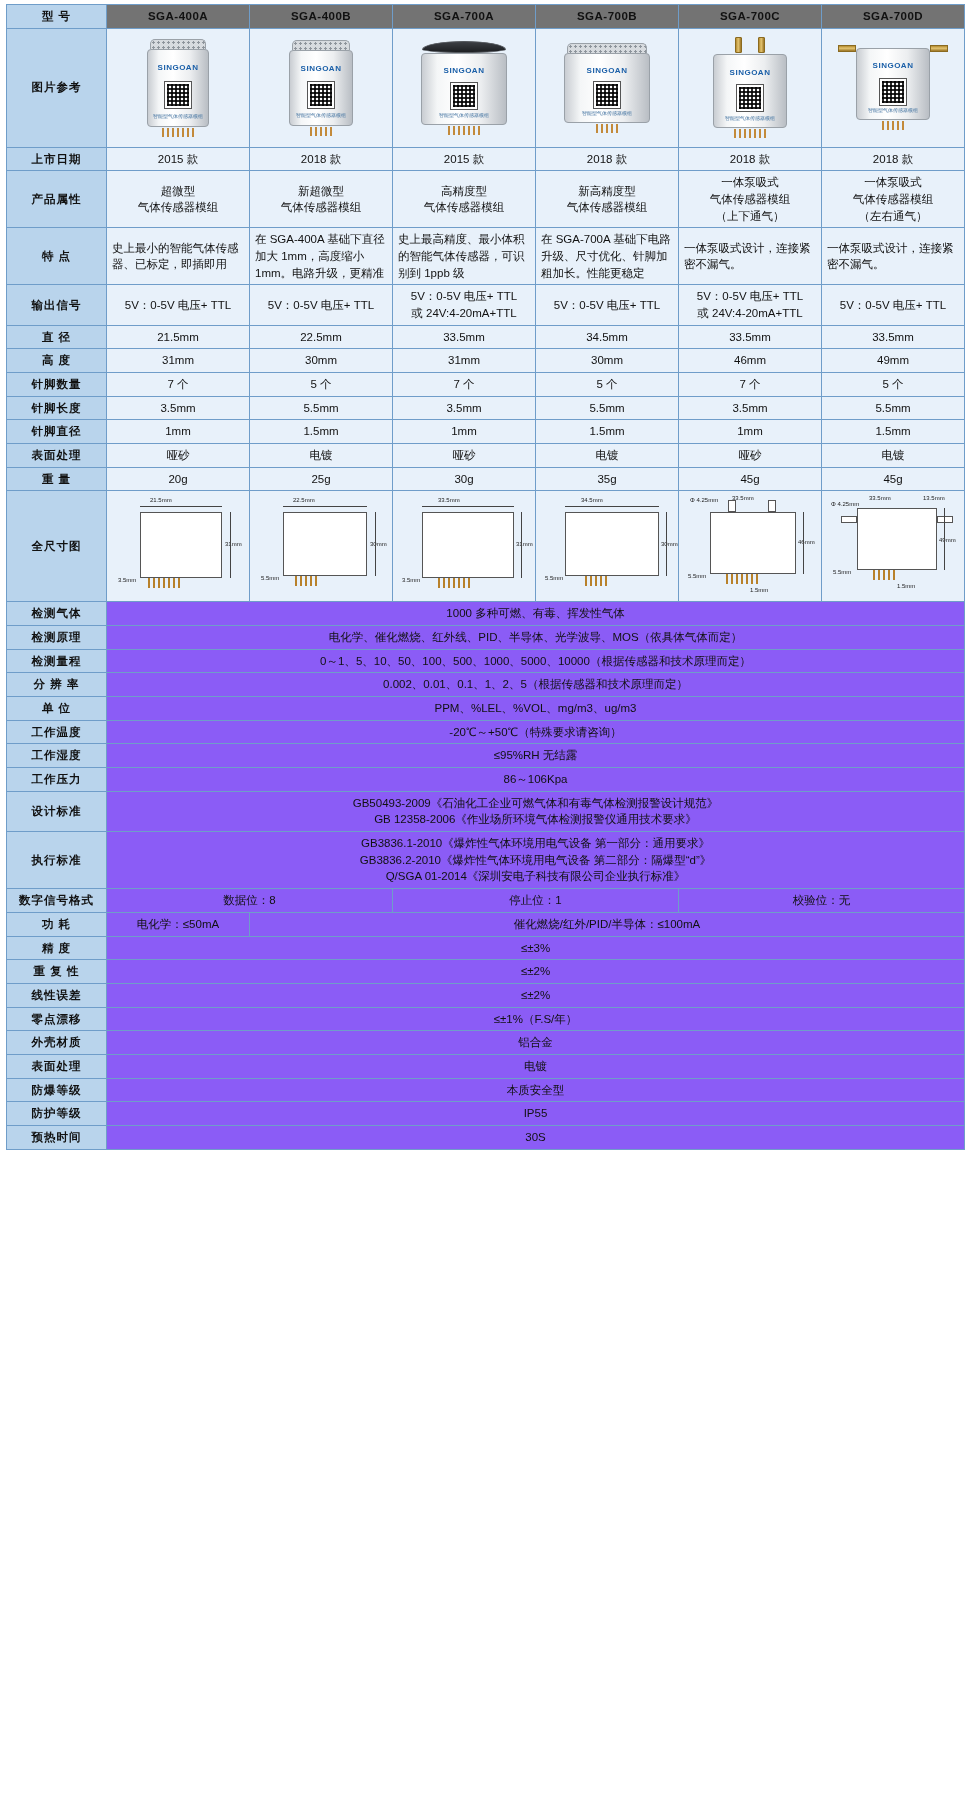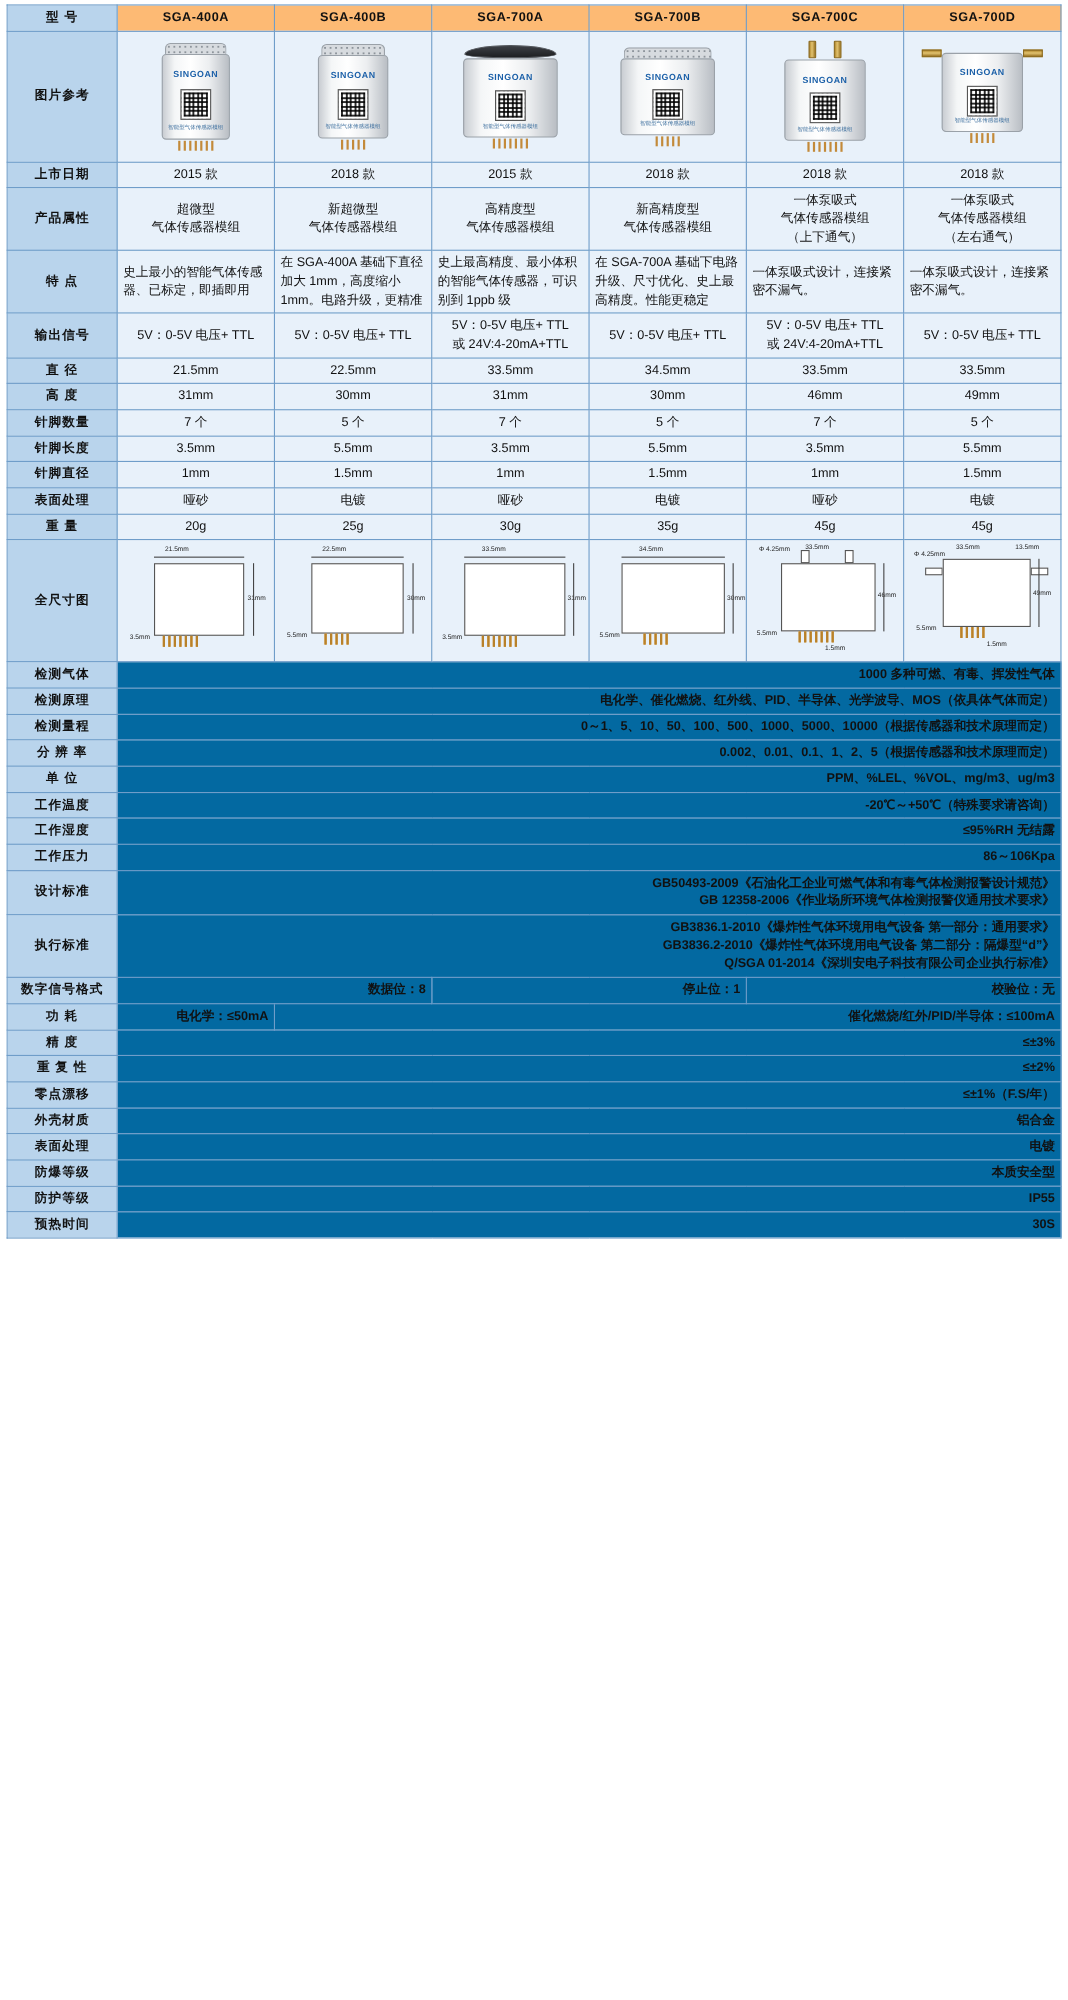--- a/index.html
+++ b/index.html
@@ -36,33 +36,32 @@
     font-weight: bold;
     font-size: 12px;
     color: #0d2c46;
     letter-spacing: 1px;
   }
   td.val {
     background: #e8f1fa;
     text-align: center;
   }
   td.valtop {
-    background: #fdba74;
+    background: #737373;
     text-align: center;
     font-weight: bold;
     font-size: 12.5px;
     color: #12365a;
     letter-spacing: .5px;
     margin-left: 20px;
   }
   td.valleft {
-    background: #0369a1;
-    text-align: right;
+    background: #8b5cf6;
+    text-align: center;
     padding-left: 9px;
-    font-weight: bold;
   }
   td.img {
     background: #e8f1fa;
     padding: 4px 2px;
     text-align: center;
     height: 118px;
   }
   td.dim {
     background: #e8f1fa;
     padding: 3px 2px;
@@ -335,21 +334,21 @@
     <td class="val multi">一体泵吸式
 气体传感器模组
 （左右通气）</td>
   </tr>
 
   <tr>
     <td class="lbl">特  点</td>
     <td class="feat">史上最小的智能气体传感器、已标定，即插即用</td>
     <td class="feat">在 SGA-400A 基础下直径加大 1mm，高度缩小 1mm。电路升级，更精准</td>
     <td class="feat">史上最高精度、最小体积的智能气体传感器，可识别到 1ppb 级</td>
-    <td class="feat">在 SGA-700A 基础下电路升级、尺寸优化、史上最高精度。性能更稳定</td>
+    <td class="feat">在 SGA-700A 基础下电路升级、尺寸优化、针脚加粗加长。性能更稳定</td>
     <td class="feat">一体泵吸式设计，连接紧密不漏气。</td>
     <td class="feat">一体泵吸式设计，连接紧密不漏气。</td>
   </tr>
 
   <tr>
     <td class="lbl">输出信号</td>
     <td class="val multi small">5V：0-5V 电压+ TTL</td>
     <td class="val multi small">5V：0-5V 电压+ TTL</td>
     <td class="val multi small">5V：0-5V 电压+ TTL
 或 24V:4-20mA+TTL</td>
@@ -610,20 +609,24 @@
   </tr>
   <tr>
     <td class="lbl">精  度</td>
     <td class="valleft" colspan="6">≤±3%</td>
   </tr>
   <tr>
     <td class="lbl">重 复 性</td>
     <td class="valleft" colspan="6">≤±2%</td>
   </tr>
   <tr>
+    <td class="lbl">线性误差</td>
+    <td class="valleft" colspan="6">≤±2%</td>
+  </tr>
+  <tr>
     <td class="lbl">零点漂移</td>
     <td class="valleft" colspan="6">≤±1%（F.S/年）</td>
   </tr>
   <tr>
     <td class="lbl">外壳材质</td>
     <td class="valleft" colspan="6">铝合金</td>
   </tr>
   <tr>
     <td class="lbl">表面处理</td>
     <td class="valleft" colspan="6">电镀</td>

